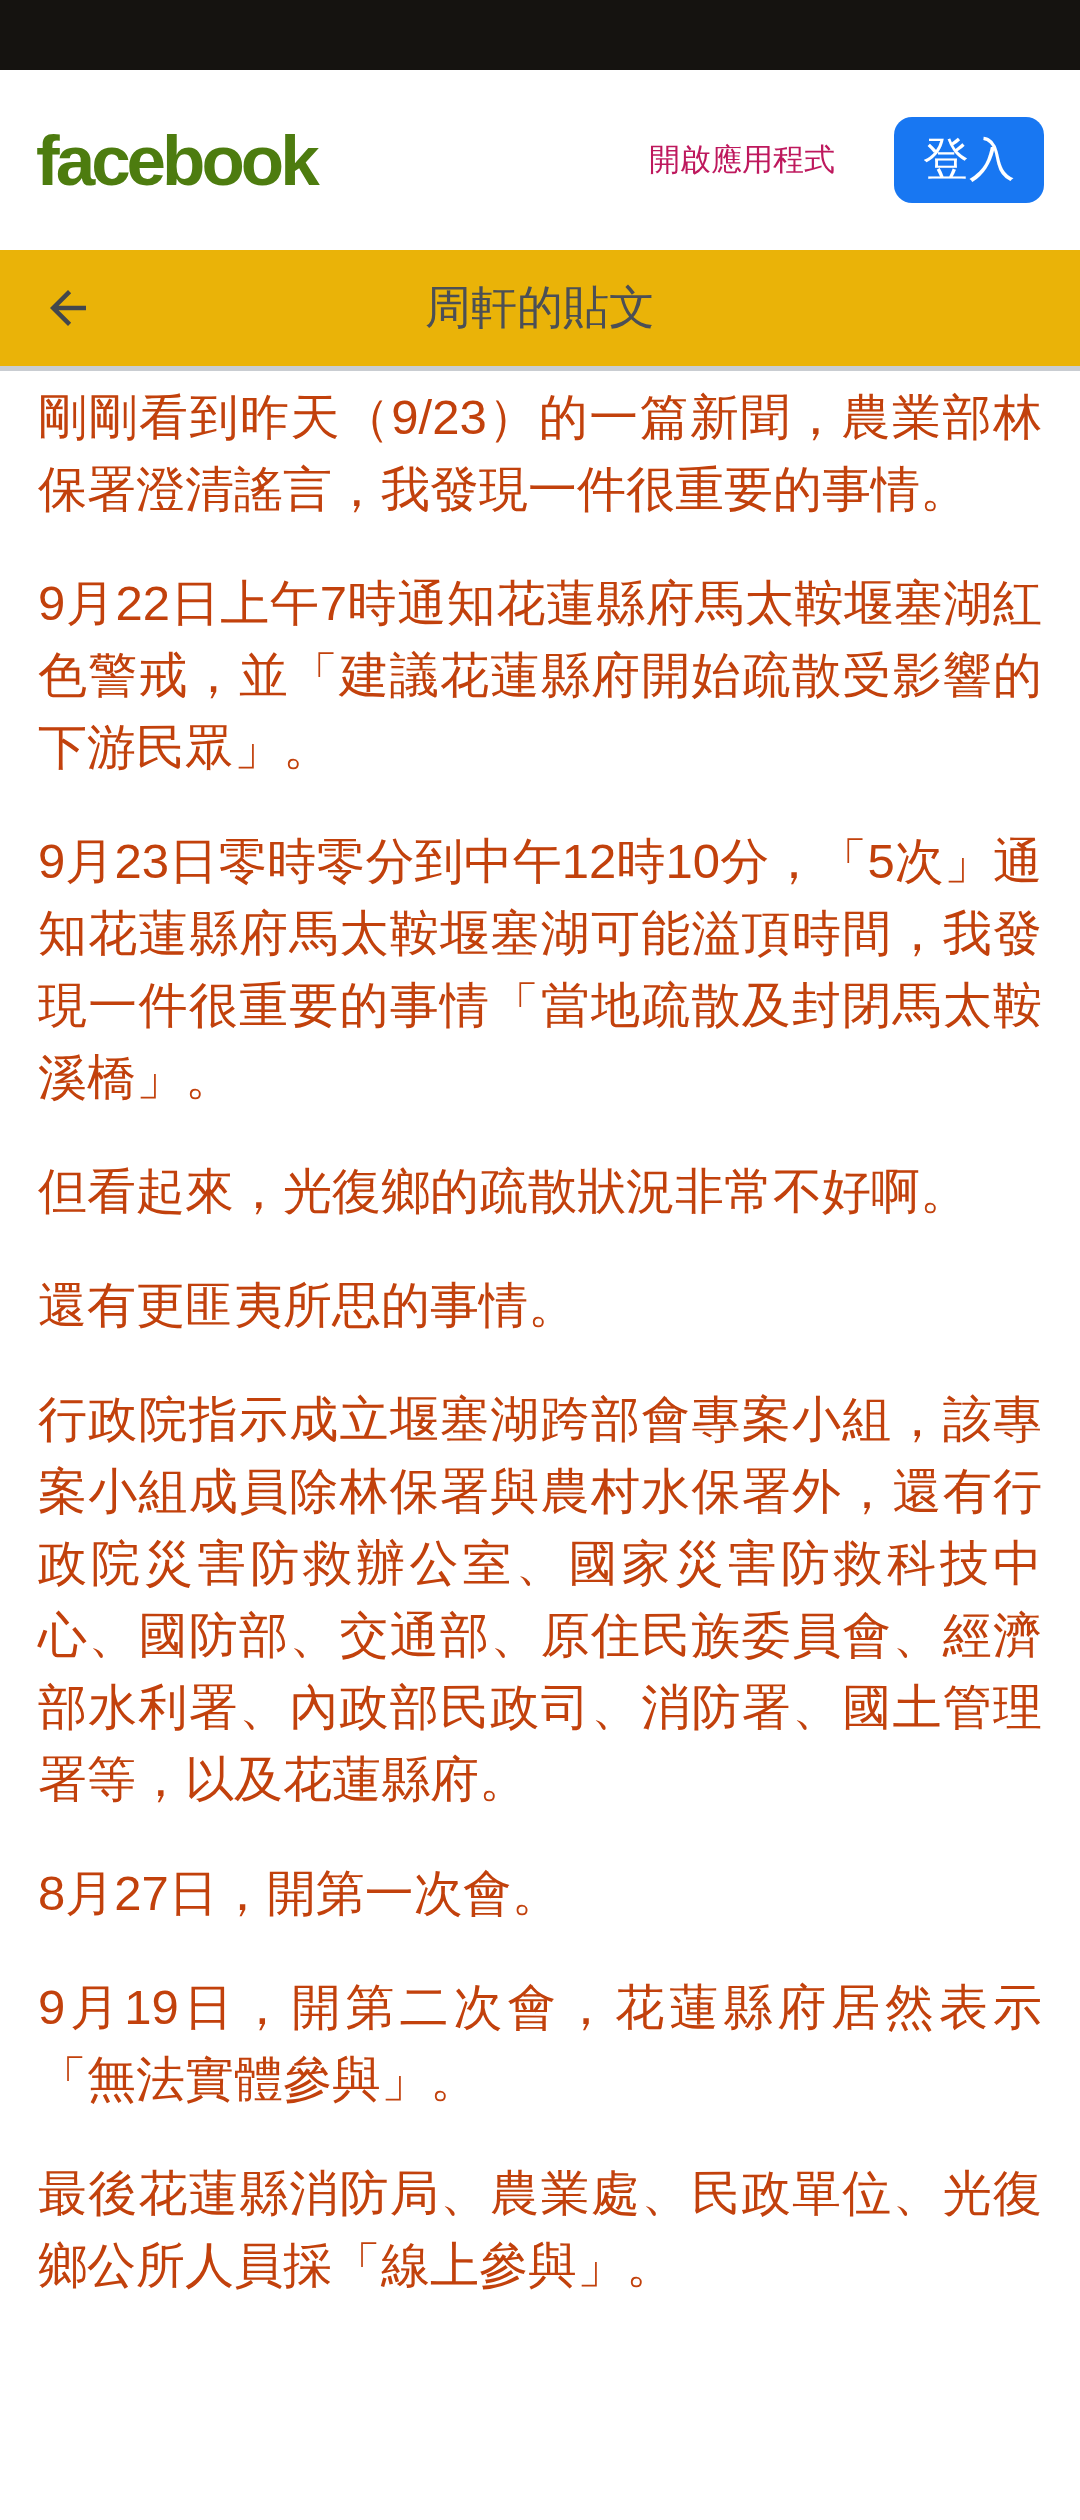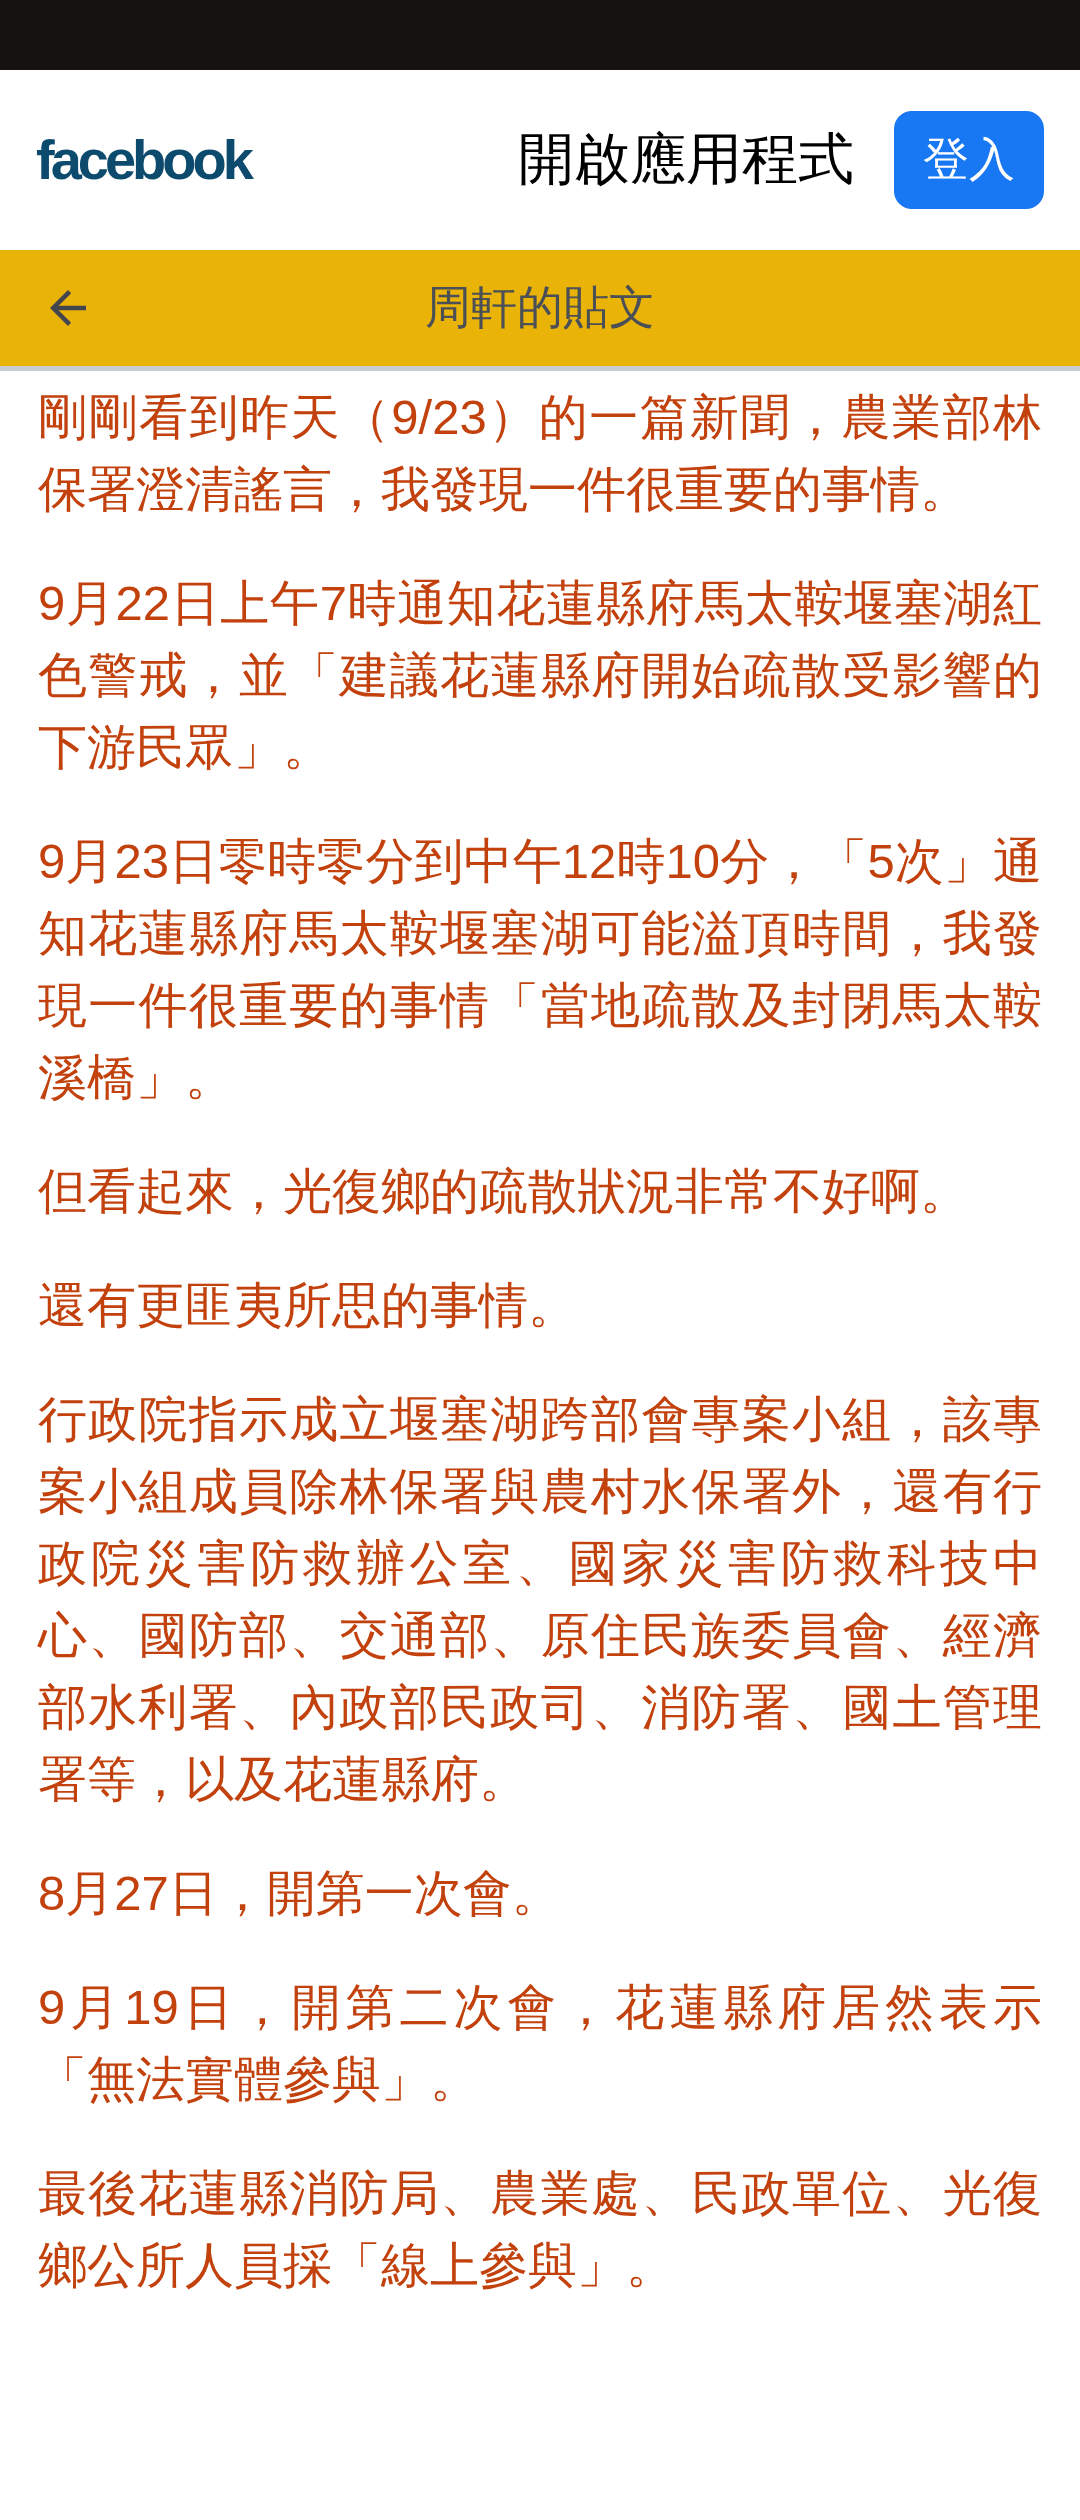--- a/index.html
+++ b/index.html
@@ -13,43 +13,43 @@
     width: 1080px; height: 70px;
     background: #151310;
   }
   .header {
     width: 1080px; height: 180px;
     background: #ffffff;
     display: flex; align-items: center;
     padding: 0 36px;
   }
   .fb-logo {
-    font-size: 56px; font-weight: 700;
+    font-size: 71px; font-weight: 700;
     letter-spacing: -4px;
-    color: #0c4a6e;
+    color: #4d7c0f;
     line-height: 1;
     flex: 0 0 auto;
     cursor: pointer;
   }
   .header-right {
     margin-left: auto;
     display: flex; align-items: center;
   }
   .open-app-link {
-    color: #000000;
-    font-size: 56px;
-    margin-right: 40px;
+    color: #be185d;
+    font-size: 31px;
+    margin-right: 59px;
     cursor: pointer;
     white-space: nowrap;
   }
   .login-btn {
     background: #1877f2;
     color: #ffffff;
     font-size: 46px;
-    height: 98px;
+    height: 86px;
     padding: 0 29px;
     border: none;
     border-radius: 18px;
     display: flex; align-items: center; justify-content: center;
     cursor: pointer;
     white-space: nowrap;
     font-family: inherit;
   }
   .navbar {
     position: relative;

